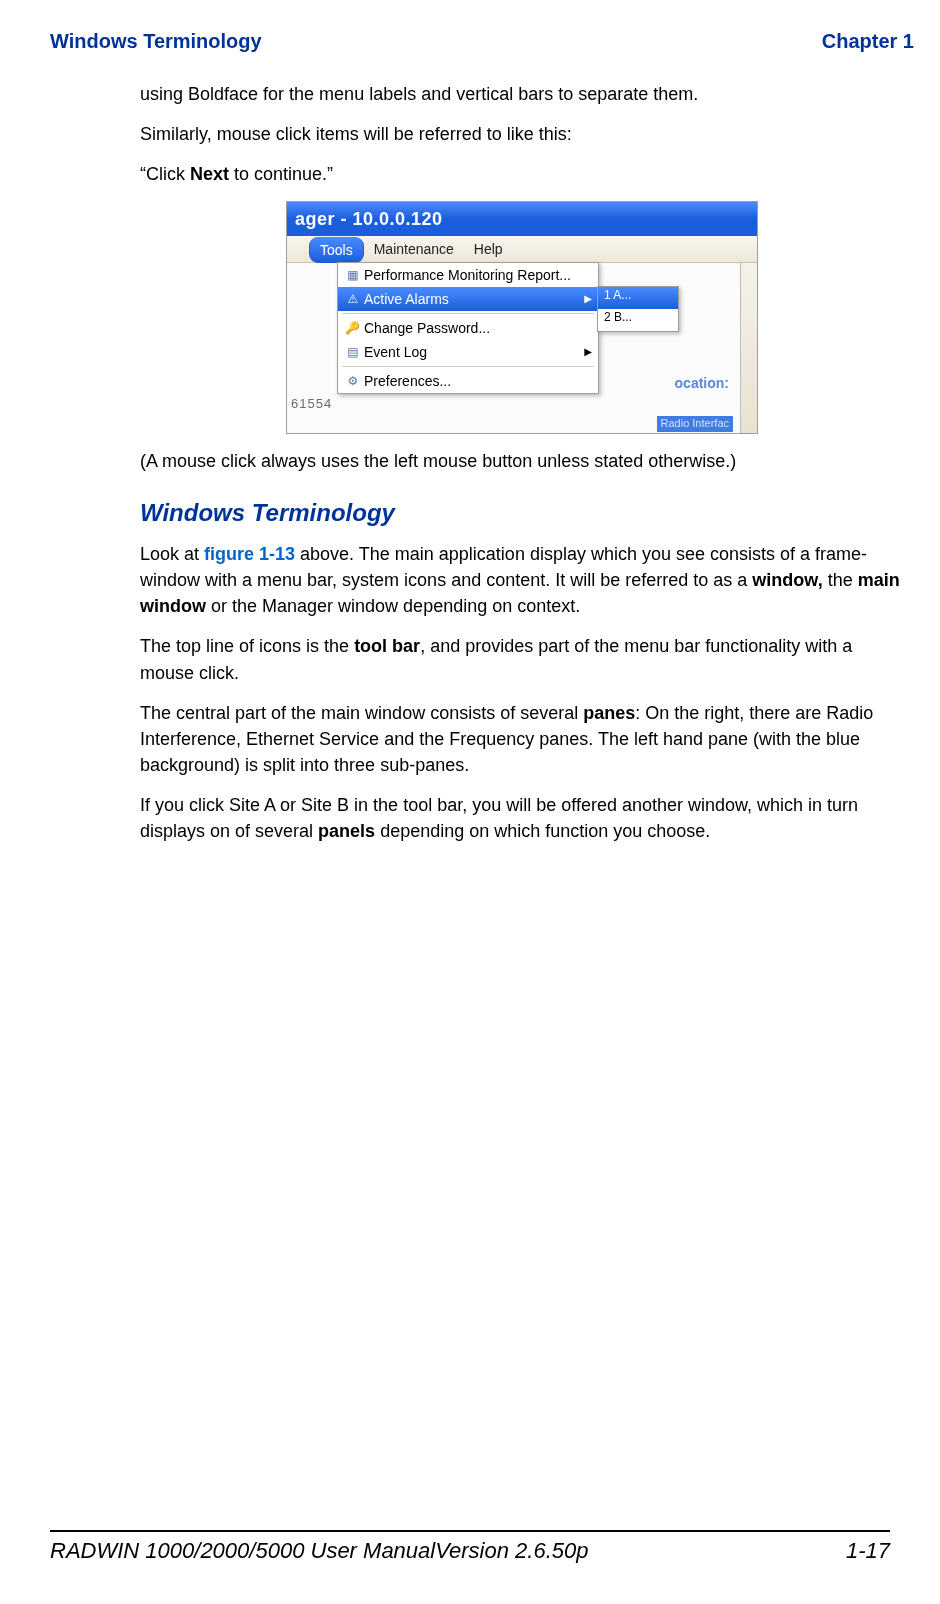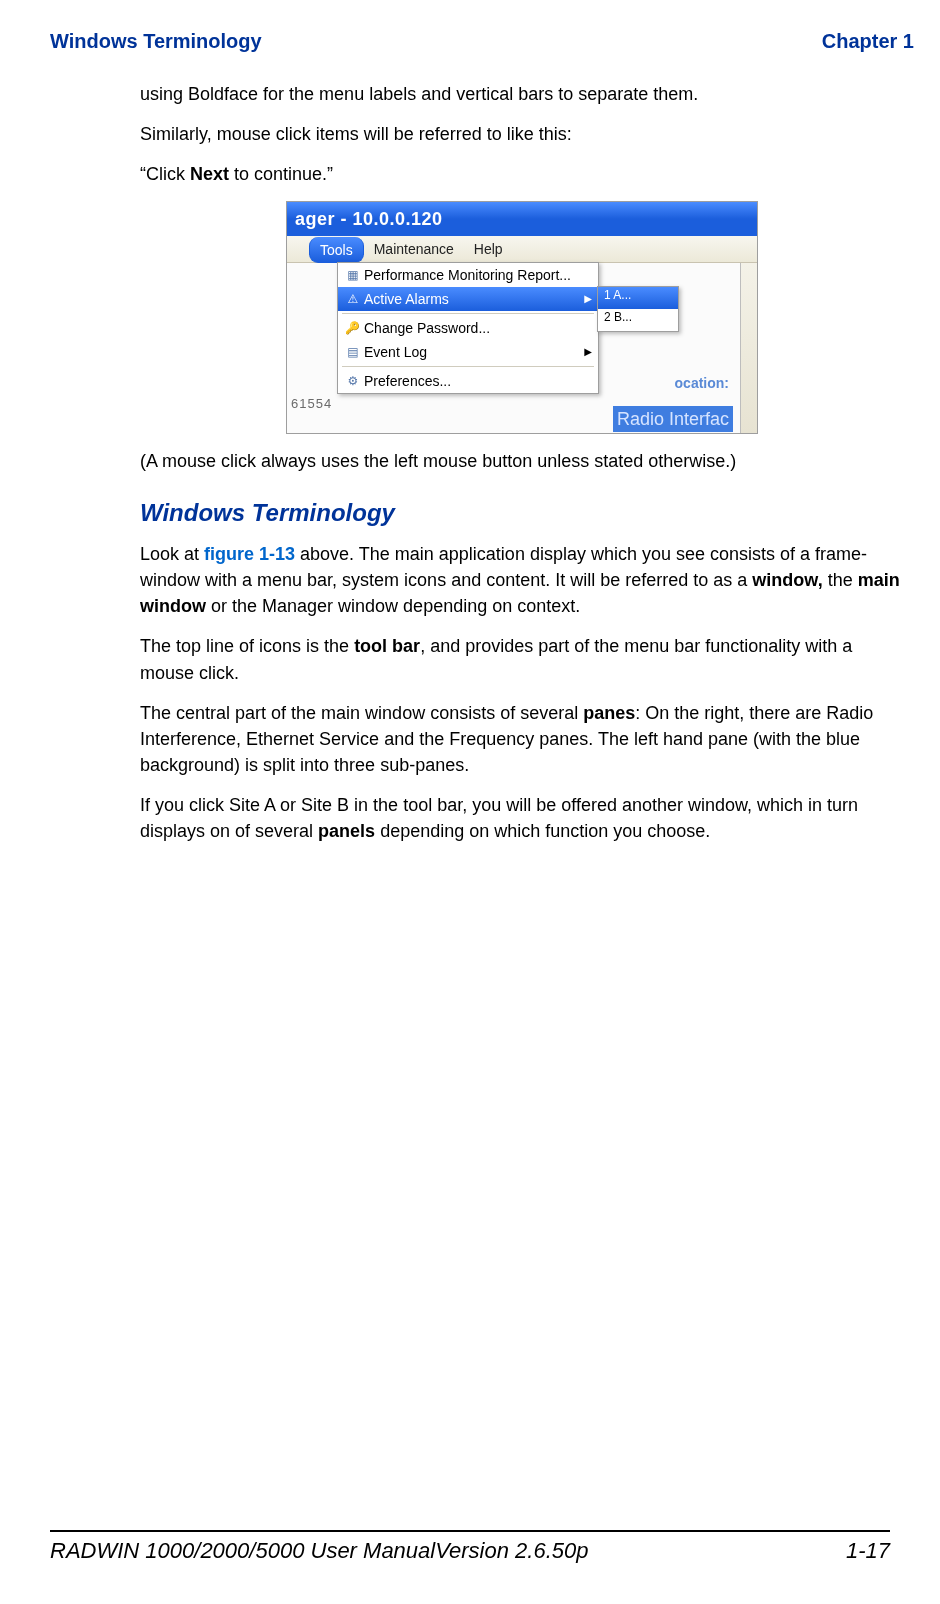--- a/index.html
+++ b/index.html
@@ -180,21 +180,21 @@
     color: #6b6b6b;
     font-size: 13px;
     letter-spacing: 1px;
   }
   .bg-radio {
     position: absolute;
     right: 24px;
     bottom: 1px;
     background: #3f7de0;
     color: #d6e4ff;
-    font-size: 18px;
+    font-size: 11px;
     padding: 0 4px;
   }
 
   
   .footer {
     position: absolute;
     left: 50px;
     right: 50px;
     bottom: 40px;
   }

